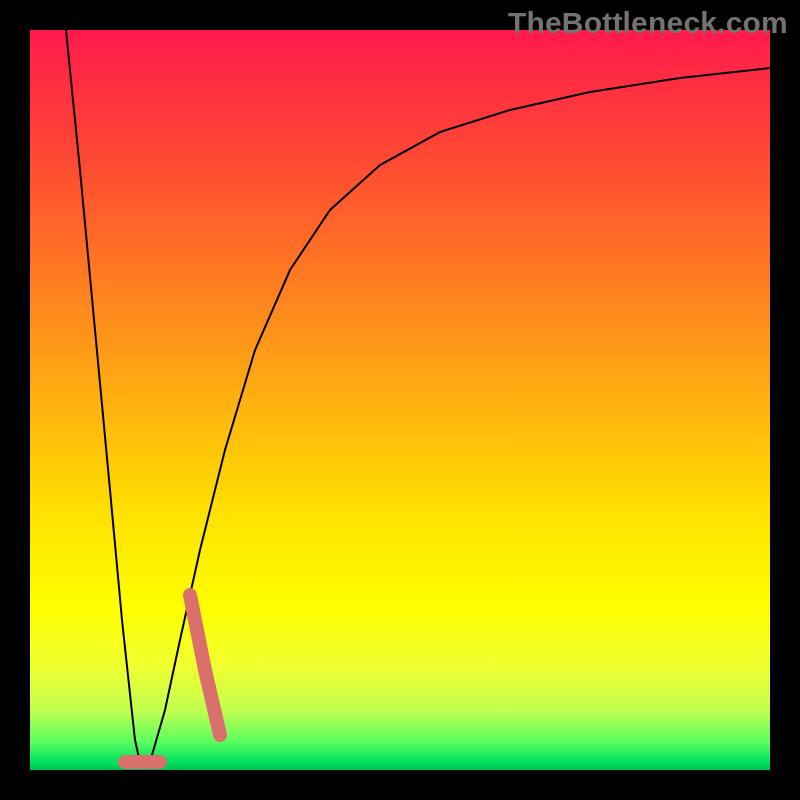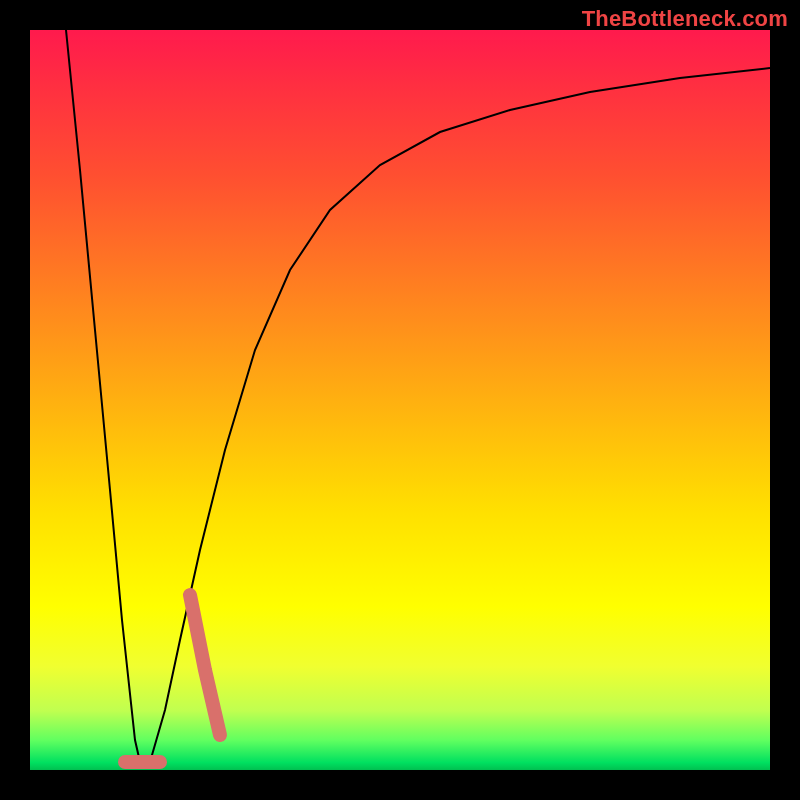--- a/index.html
+++ b/index.html
@@ -28,23 +28,23 @@
       #c0ff50 92%,
       #60ff60 96%,
       #00e060 99%,
       #00c050 100%);
   }
   .watermark {
     position: absolute;
     top: 6px;
     right: 12px;
     font-family: Arial, Helvetica, sans-serif;
-    font-size: 22px;
+    font-size: 30px;
     font-weight: 600;
-    color: #ef4444;
+    color: #737373;
     letter-spacing: 0.2px;
   }
   svg.curves {
     position: absolute;
     left: 0; top: 0;
     width: 740px; height: 740px;
   }
 </style>
 </head>
 <body>

